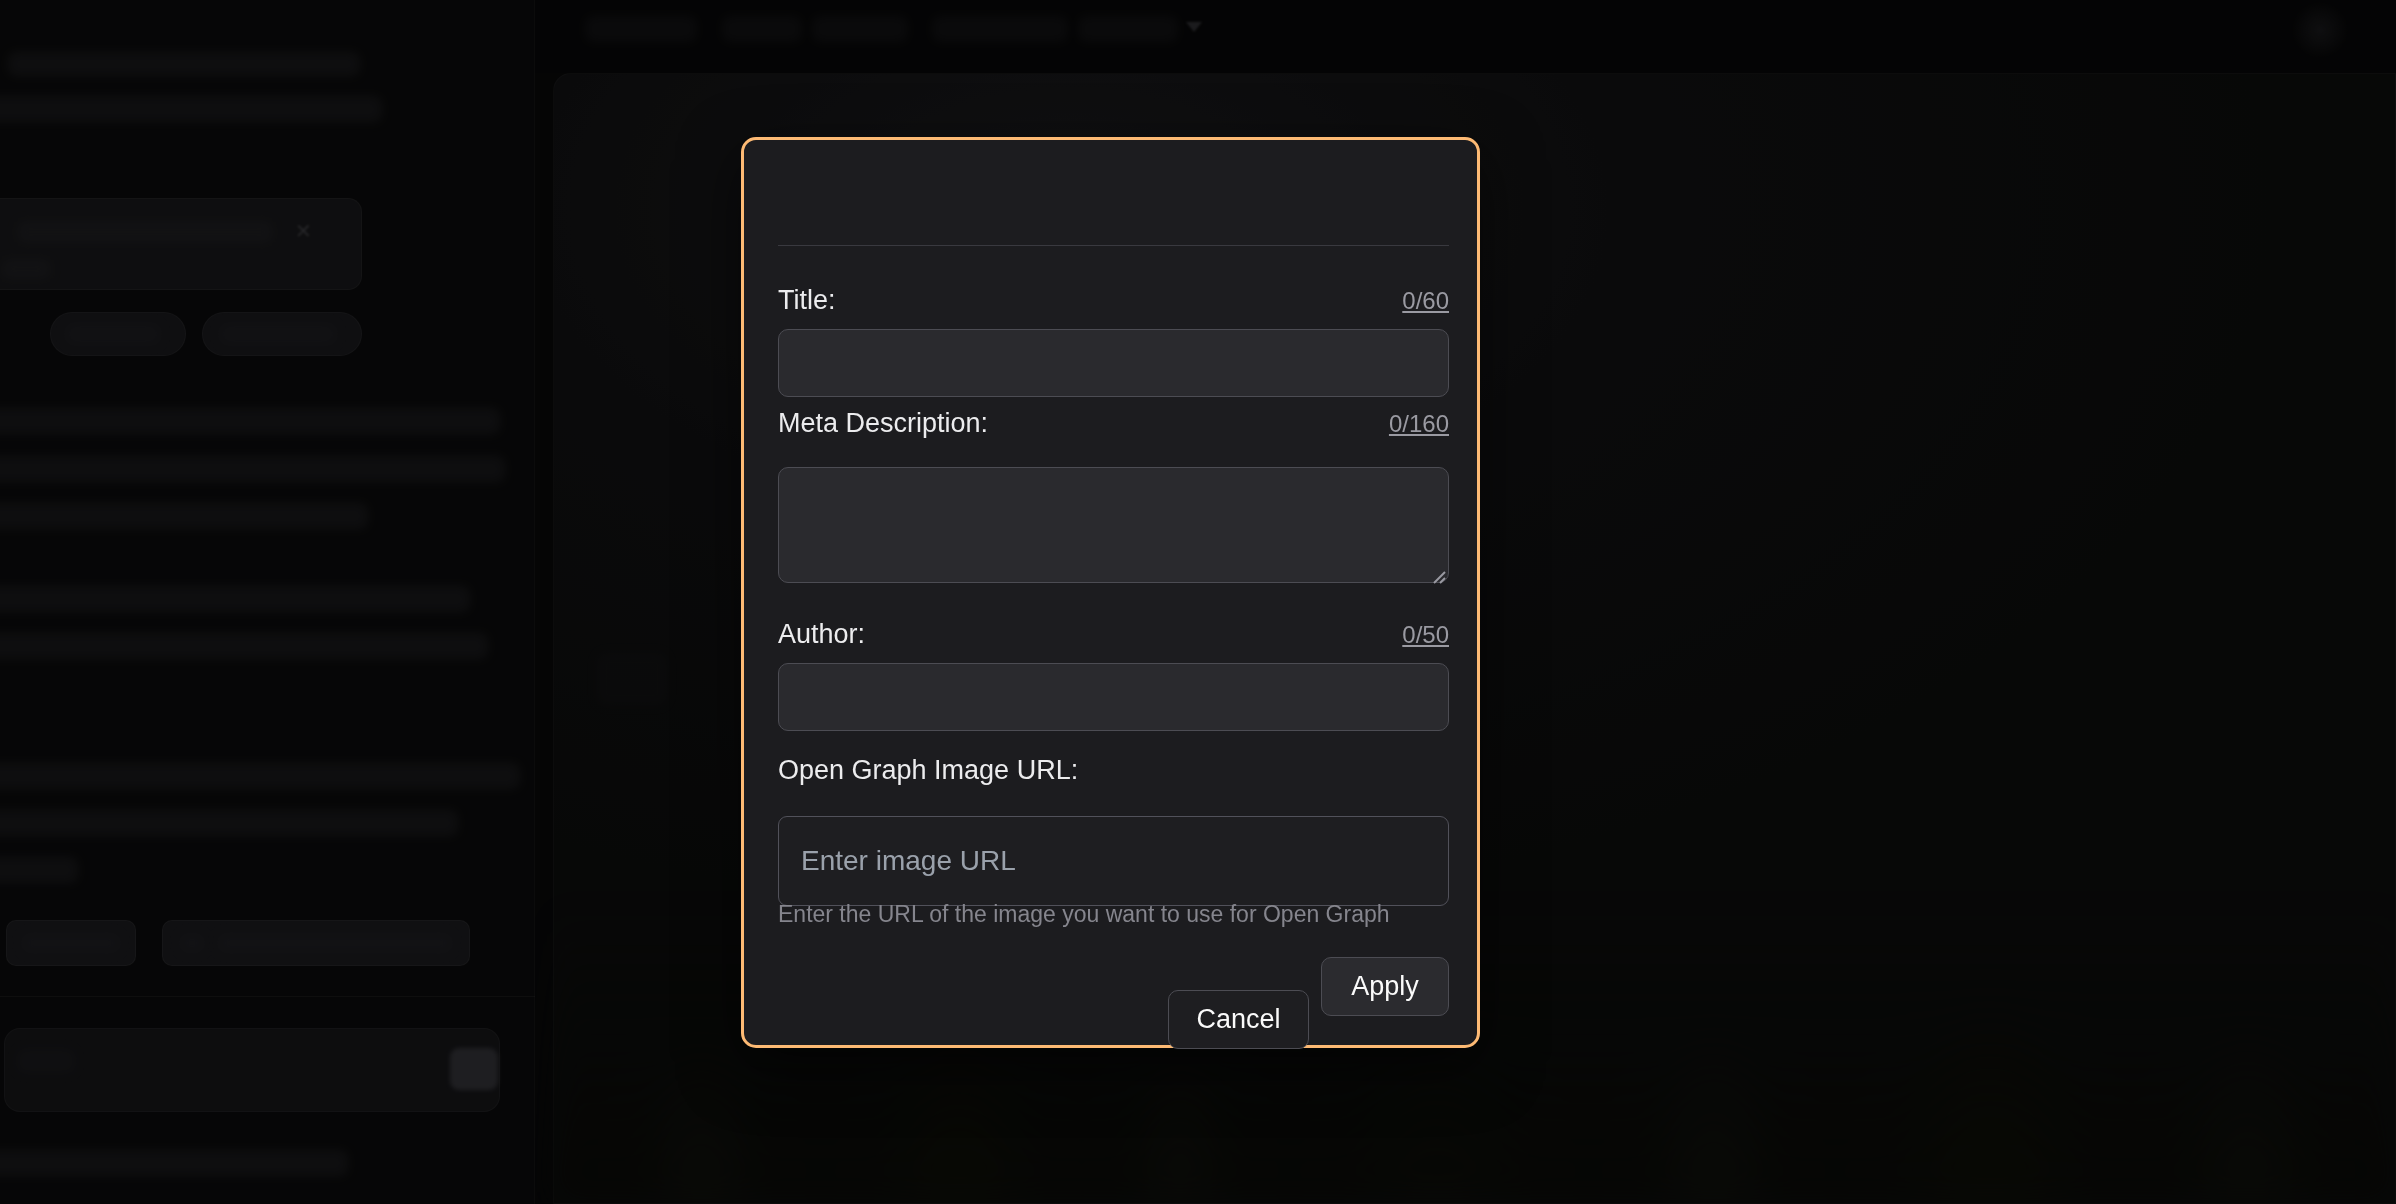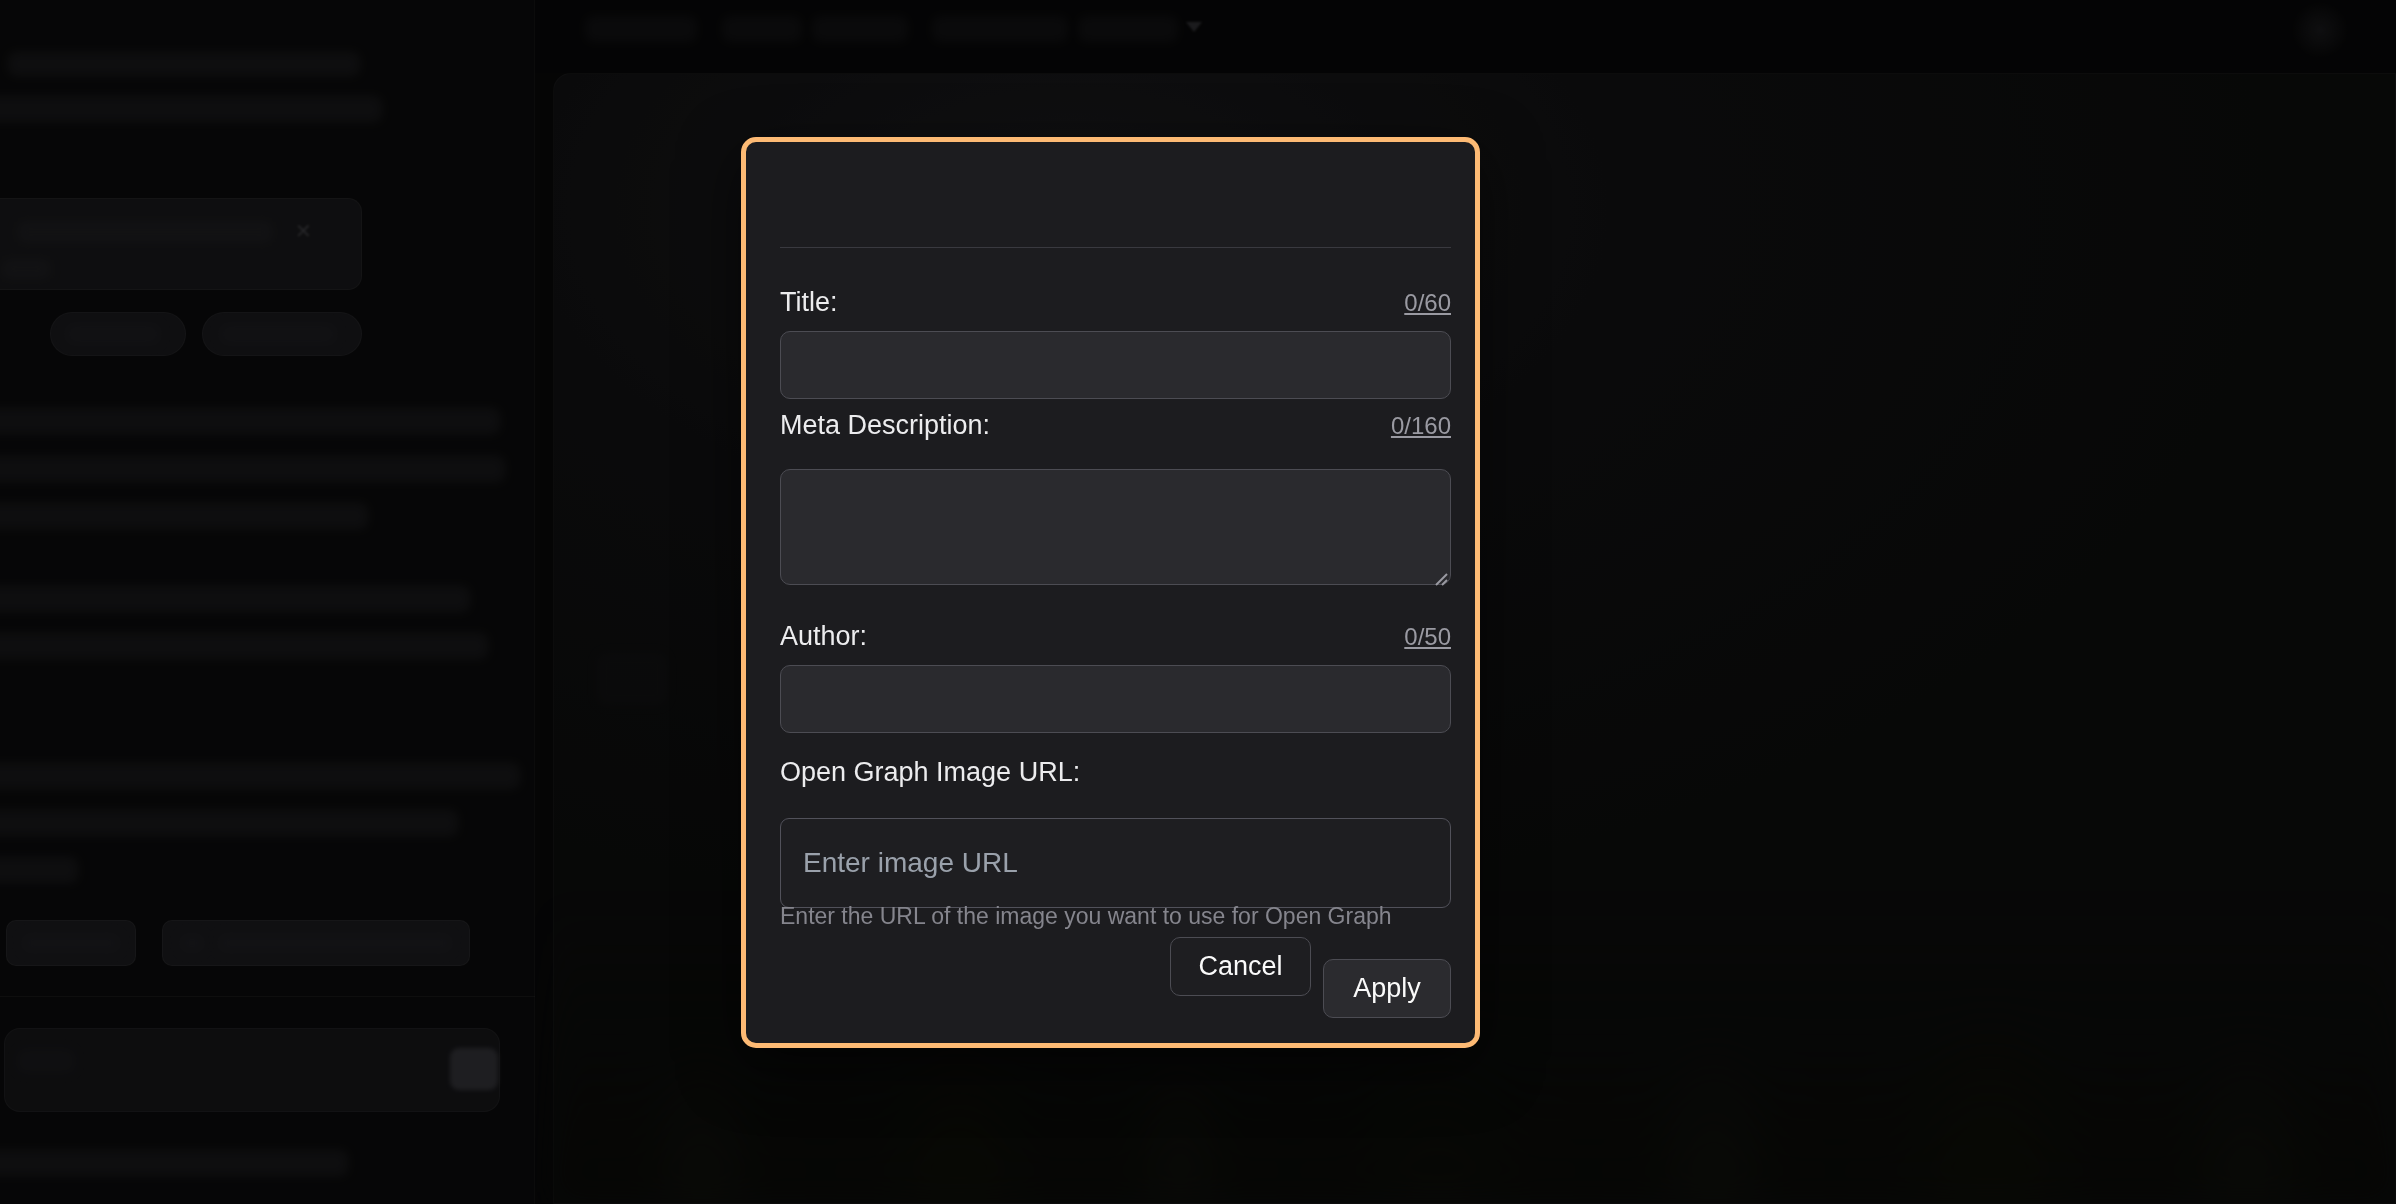--- a/index.html
+++ b/index.html
@@ -32,41 +32,41 @@
   .hr { position:absolute; height:1px; background:rgba(255,255,255,0.07); }
   .sendbtn { position:absolute; left:450px; top:1048px; width:48px; height:42px; border-radius:9px; background:#46464c; filter:blur(2px); opacity:.85; }
   .chevron { position:absolute; width:0; height:0; border-left:8px solid transparent; border-right:8px solid transparent; border-top:10px solid #3a3a3e; filter:blur(1px); }
   .acct-glow { position:absolute; left:2292px; top:2px; width:56px; height:56px; border-radius:50%; background:radial-gradient(circle,#202023 0%, transparent 70%); }
 
   
   .overlay { position:absolute; inset:0; background:rgba(0,0,0,0.52); z-index:2; }
 
   
   .modal { position:absolute; left:741px; top:137px; width:739px; height:911px; z-index:3;
-    background:#1c1c1f; border:5px solid #fdba74; border-radius:15px;
+    background:#1c1c1f; border:3px solid #fdba74; border-radius:15px;
     box-shadow:0 18px 60px rgba(0,0,0,0.55); color:#ececee; }
   .modal-title { position:absolute; left:74px; top:186px; font-size:29px; font-weight:500; letter-spacing:.2px; color:#f2f2f4; }
   .modal-divider { position:absolute; left:34px; top:105px; width:671px; height:1px; background:#39393f; }
   
   .m-abs { position:absolute; left:34px; width:671px; }
   .label-row { display:flex; justify-content:space-between; align-items:baseline; }
   .f-label { font-size:27px; color:#ececee; }
   .f-counter { font-size:24px; color:#9a9aa2;text-decoration:underline; }
   .t-input { position:absolute; left:34px; width:671px; background:#2a2a2e; border:1px solid #4c4c53; border-radius:10px;
     color:#ececee; font-size:27px; padding:0 20px; outline:none; font-family:inherit; }
   .t-area { position:absolute; left:34px; width:671px; background:#2a2a2e; border:1px solid #4c4c53; border-radius:10px;
     color:#ececee; font-size:27px; padding:14px 20px; outline:none; resize:none; font-family:inherit; }
   .og-input { position:absolute; left:34px; width:671px; background:#1e1e21; border:1px solid #51515a; border-radius:9px;
     color:#ececee; font-size:28px; padding:0 22px; outline:none; font-family:inherit; }
   .og-input::placeholder, .t-input::placeholder { color:#9aa1ab; }
   .helper { position:absolute; left:34px; width:671px; font-size:23px; color:#85858d; }
   .resize-h { position:absolute; left:686px; top:428px; width:17px; height:17px; pointer-events:none; }
   .btn { position:absolute; height:59px; border-radius:10px; border:1px solid #4c4c53; color:#fafafa; font-size:27px;
     font-family:inherit; display:flex; align-items:center; justify-content:center; cursor:pointer; }
-  .btn-cancel { left:424px; top:795px; width:141px; background:#1e1e21; }
+  .btn-cancel { left:424px; top:850px; width:141px; background:#1e1e21; }
   .btn-apply { left:577px; top:817px; width:128px; background:#2b2b2f; }
 </style>
 </head>
 <body>
 
 <div class="screen">
 
   <div class="bg">
     <div class="topbar">
       <div class="blob lite" style="left:-10px; top:-6px; width:120px; height:36px; background:#1a1a1d;"></div>

